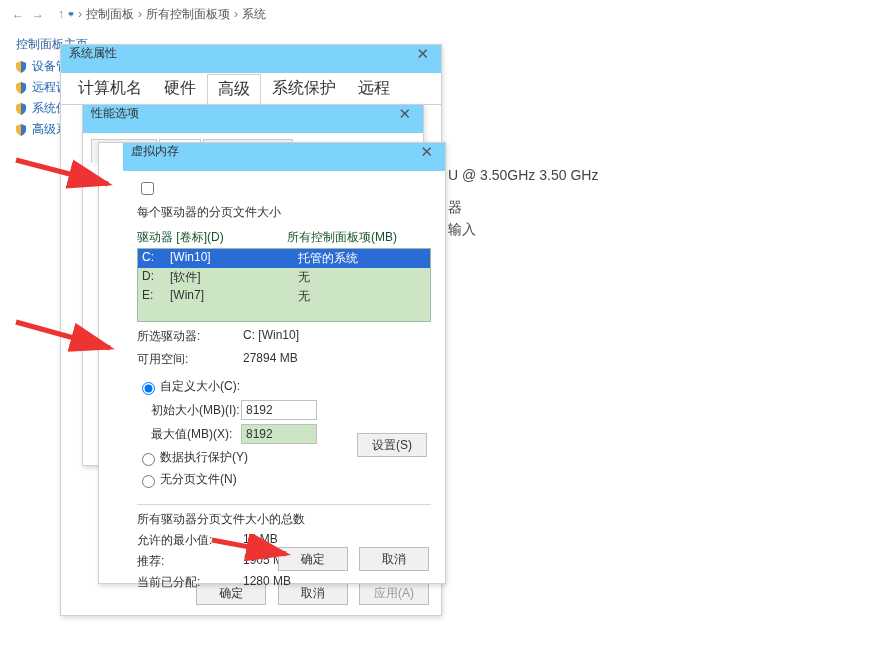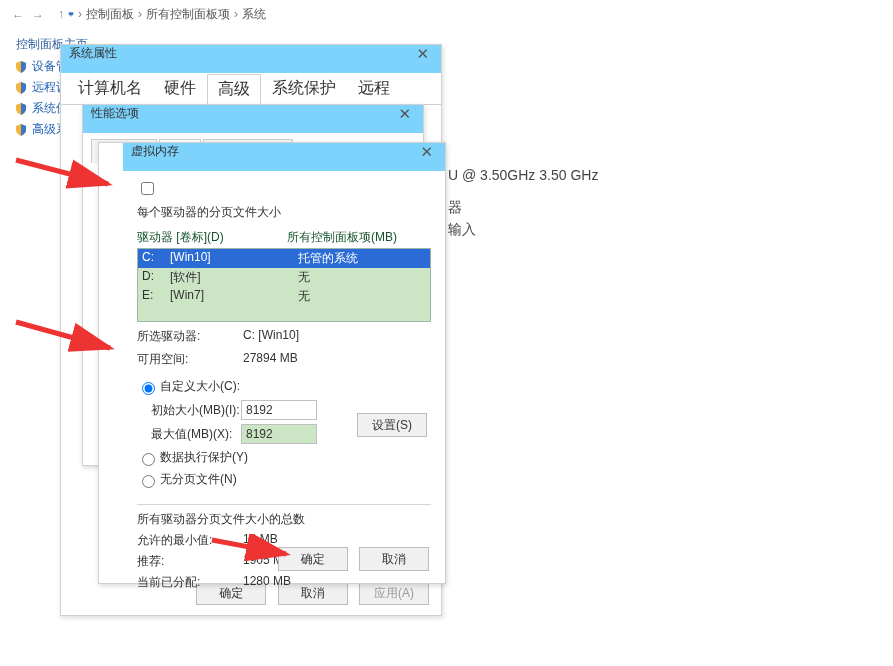--- a/index.html
+++ b/index.html
@@ -45,21 +45,21 @@
     .drow .c3 { flex:1; }
     .kv { display:flex; margin-top:6px; }
     .kv .k { width:106px; }
     .radios { margin-top:10px; }
     .radio { display:flex; align-items:center; margin:5px 0; }
     .radio input { margin-right:5px; }
     .fld { display:flex; align-items:center; margin:4px 0 4px 14px; }
     .fld .fl { width:90px; }
     .fld input { width:66px; height:18px; border:1px solid #bfbfbf; font-size:12px; padding:0 4px; color:#333; }
     .fld input.hi { background:#cbe5c5; }
-    .setbtn { position:absolute; right:18px; top:270px; }
+    .setbtn { position:absolute; right:18px; top:290px; }
     .group-box { margin-top:16px; }
     .tot .kv { margin-top:4px; }
     .tot .k { width:106px; }
     .okrow { position:absolute; bottom:12px; right:16px; }
     
     .arrow { position:absolute; pointer-events:none; }
   </style>
 </head>
 <body>
 

